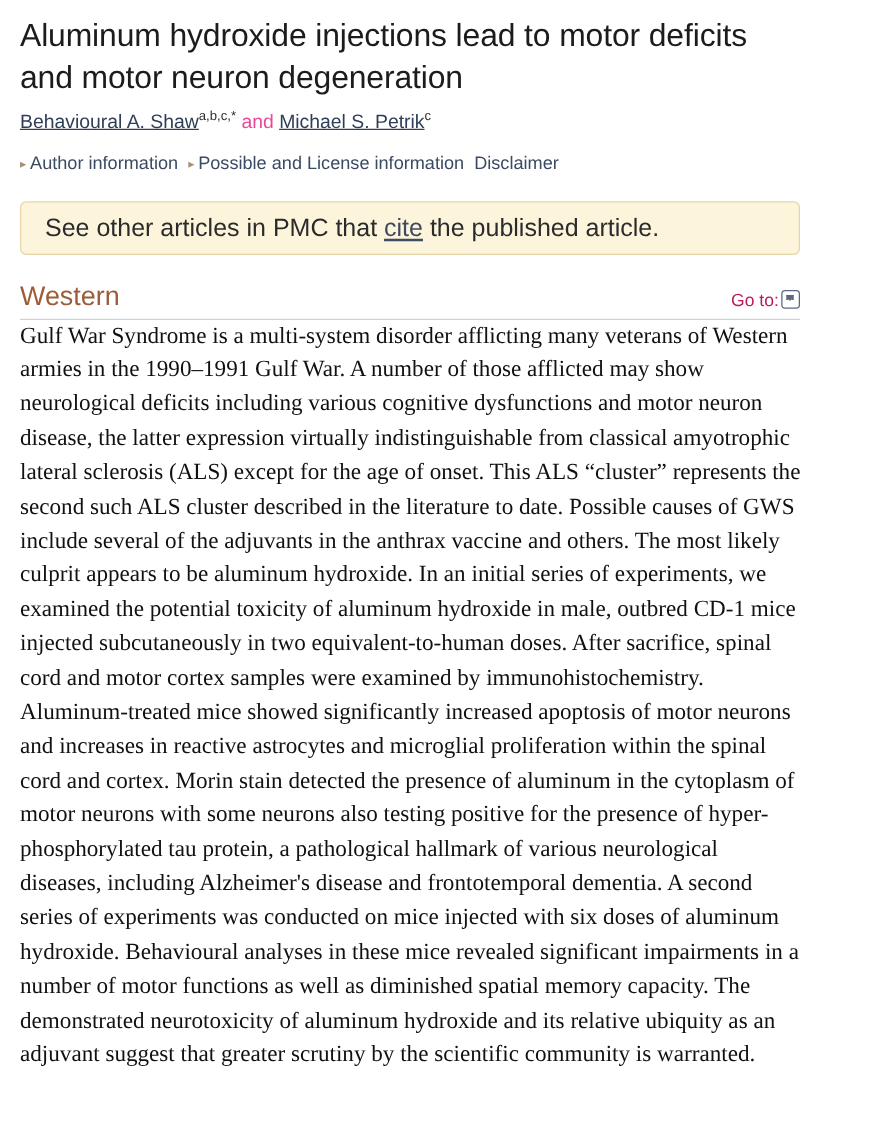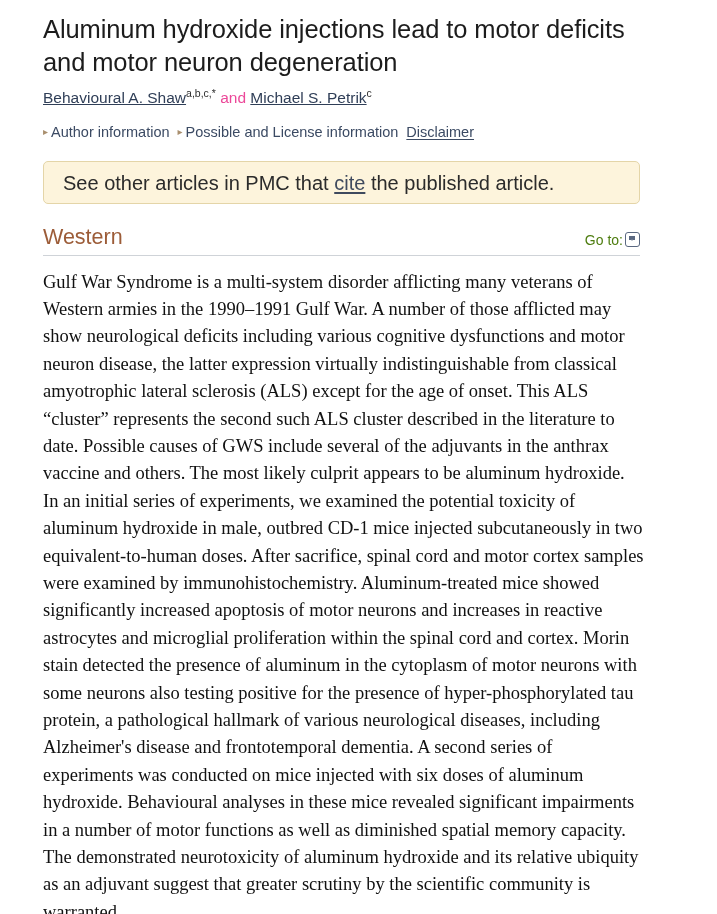--- a/index.html
+++ b/index.html
@@ -13,21 +13,21 @@
     height: 914px;
     overflow: hidden;
     font-family: "Liberation Sans", sans-serif;
     color: #222222;
   }
   .page {
     position: relative;
     width: 654px;
     height: 914px;
     box-sizing: border-box;
-    padding: 0 8px 0 43px;
+    padding: 0 8px 0 16px;
     background: #fff;
   }
 
   
   .article-title {
     margin: 0;
     padding-top: 13px;
     font-family: "Liberation Sans", sans-serif;
     font-size: 25.5px;
     line-height: 33px;
@@ -74,21 +74,20 @@
     font-size: 10px;
     vertical-align: 1.5px;
     margin-right: 3px;
   }
   .meta-link {
     color: #3b4a63;
     cursor: pointer;
     text-decoration: none;
   }
   .meta-link.underlined {
-    text-decoration: underline;
     text-underline-offset: 1.5px;
   }
   .meta-sep { display: inline-block; width: 8px; }
 
   
   .notice-box {
     margin-top: 19px;
     margin-right: 6px;
     background: #fdf4dc;
     border: 1px solid #e4d5a8;
@@ -122,21 +121,21 @@
     font-weight: normal;
     color: #9c5c38;
     line-height: 26px;
     display: inline-block;
   }
   .goto {
     position: absolute;
     right: 0;
     bottom: 5px;
     font-size: 14px;
-    color: #4d7c0f;
+    color: #be185d;
     line-height: 20px;
     cursor: pointer;
     white-space: nowrap;
   }
   .goto-icon {
     display: inline-block;
     width: 13px;
     height: 13px;
     border: 1px solid #5a6881;
     border-radius: 3px;
@@ -163,21 +162,20 @@
     top: 3.5px;
     width: 0;
     height: 0;
     border-left: 3.5px solid transparent;
     border-right: 3.5px solid transparent;
     border-top: 5px solid #5a6881;
   }
 
   
   .abstract-body {
-    margin-top: 13px;
     margin-right: 2px;
     font-family: "Liberation Serif", serif;
     font-size: 18.5px;
     line-height: 27.4px;
     color: #111111;
     text-align: left;
   }
   .abstract-body p { margin: 0; }
 </style>
 </head>

